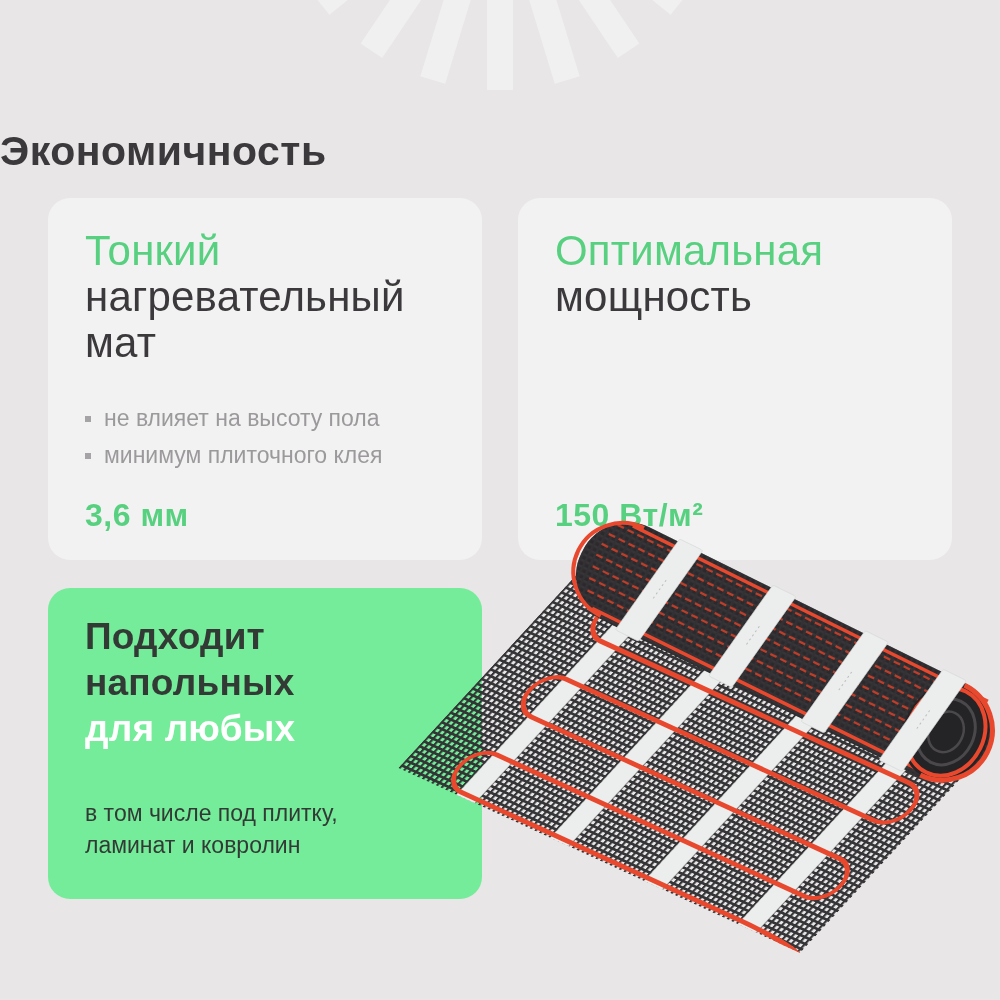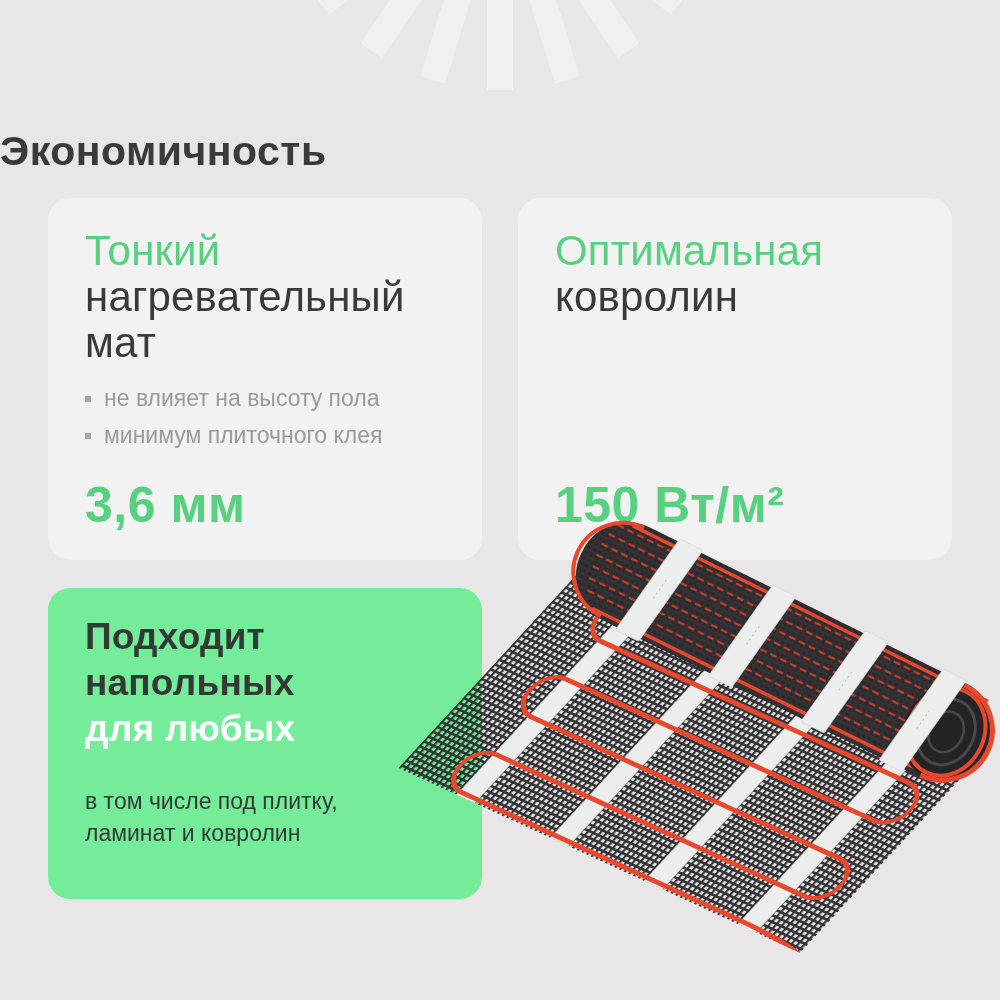--- a/index.html
+++ b/index.html
@@ -13,31 +13,31 @@
   .page{position:absolute; inset:0; width:1000px; height:1000px}
   .watermark{position:absolute; top:0; left:0}
   .page-title{position:absolute; top:128px; left:0; width:100%; text-align:left;
     font-size:41px; font-weight:700; color:var(--text-dark); letter-spacing:.5px}
   .card{position:absolute; top:198px; width:434px; height:362px; border-radius:22px;
     background:var(--card-bg); padding:30px 28px 26px 37px}
   .card-left{left:48px}
   .card-right{left:518px}
   .h{font-size:42px; font-weight:400; line-height:46px; color:var(--text-dark); letter-spacing:.2px}
   .h.accent{color:var(--accent-green)}
-  .bullets{list-style:none; margin-top:14px}
+  .bullets{list-style:none; margin-top:34px}
   .bullets li{display:flex; align-items:flex-start; gap:13px; font-size:23px; line-height:37px;
     color:var(--text-muted); font-weight:400}
   .sq{width:6px; height:6px; background:#a5a3a5; margin-top:16px; flex:none}
-  .value{position:absolute; left:37px; bottom:26px; font-size:50px; font-weight:700;
+  .value{position:absolute; left:37px; bottom:26px; font-size:32px; font-weight:700;
     color:var(--accent-green); letter-spacing:.5px}
   .green-card{position:absolute; left:48px; top:588px; width:434px; height:311px; border-radius:22px;
     background:var(--panel-green); padding:26px 28px 0 37px}
   .gh{font-size:37px; font-weight:700; line-height:46px; color:var(--on-green-dark); letter-spacing:.2px}
   .gh.light{color:var(--on-green-light)}
-  .gnote{position:absolute; left:37px; bottom:50px; font-size:23px; line-height:32px;
+  .gnote{position:absolute; left:37px; bottom:38px; font-size:23px; line-height:32px;
     color:var(--on-green-dark); font-weight:400}
   .mat-art{position:absolute; top:0; left:0; pointer-events:none}
 </style>
 </head>
 <body>
 
 <div class="page">
 
   <svg class="watermark" width="1000" height="120" viewBox="0 0 1000 120" aria-hidden="true">
     <g transform="translate(500,-140)" fill="var(--watermark)">
@@ -65,21 +65,21 @@
       <li>
         <span class="sq"></span>
         <span>минимум плиточного клея</span>
       </li>
     </ul>
     <div class="value">3,6 мм</div>
   </section>
 
   <section class="card card-right">
     <div class="h accent">Оптимальная</div>
-    <div class="h">ковролин</div>
+    <div class="h">мощность</div>
     <div class="value">150 Вт/м²</div>
   </section>
 
   <section class="green-card">
     <div class="gh">Подходит</div>
     <div class="gh">напольных</div>
     <div class="gh light">для любых</div>
     <div class="gnote">
       <div>в том числе под плитку,</div>
       <div>ламинат и ковролин</div>

